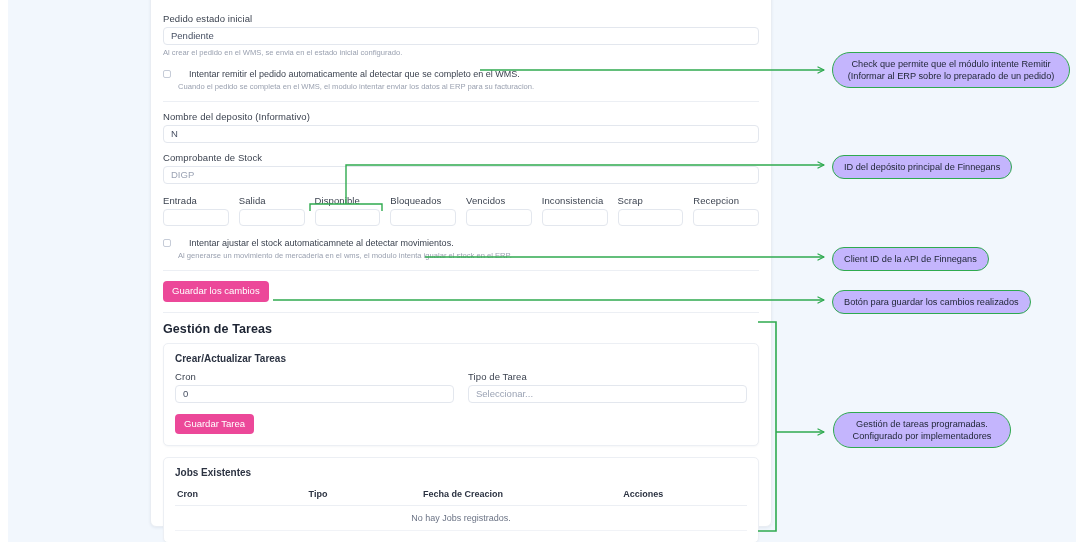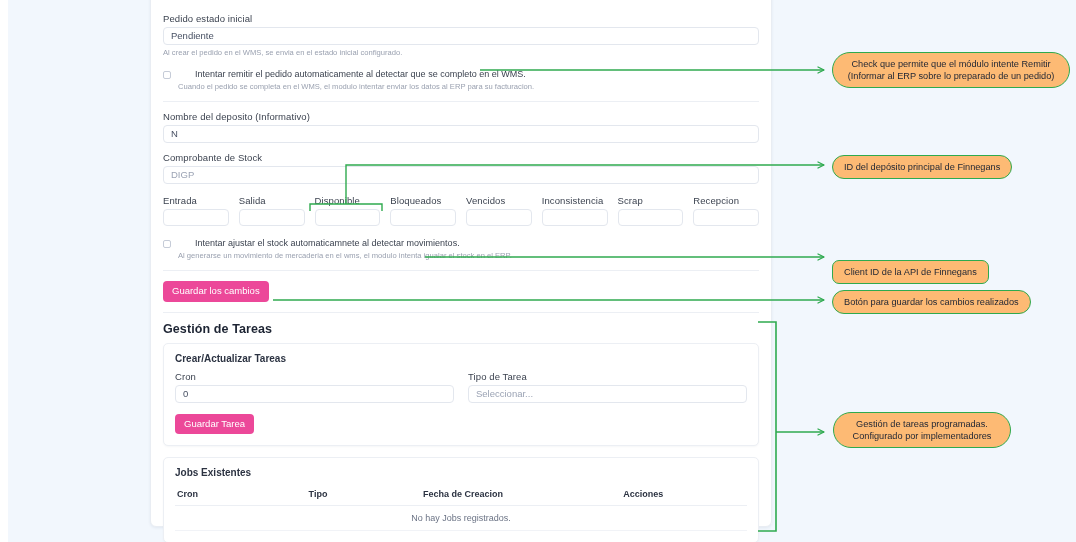--- a/index.html
+++ b/index.html
@@ -50,21 +50,21 @@
     background: #fff;
     font-size: 9.5px; color: #475063;
     padding: 0 7px; line-height: 16px;
     display: block;
   }
   .input.placeholder { color: #9ba3b4; }
   .hint {
     font-size: 7.6px; color: #9aa1b0; margin: 3px 0 0 0;
   }
   .hint.indent { margin-left: 15px; }
-  .checkrow { display: flex; align-items: center; gap: 24px; }
+  .checkrow { display: flex; align-items: flex-start; gap: 18px; }
   .cbox {
     width: 8px; height: 8px; border: 1px solid #c6ccd8; border-radius: 2px;
     background: #fff; margin-top: 1px; flex: 0 0 auto;
   }
   .cbox-label { font-size: 9px; color: #3c4350; }
   .divider { height: 1px; background: #eceff4; margin: 10px 0 9px 0; }
   .section-title {
     font-size: 12.5px; font-weight: bold; color: #1d2433; margin: 0 0 7px 0;
     letter-spacing: .1px;
   }
@@ -102,21 +102,21 @@
     font-size: 9px; color: #6b7385; padding: 7px 2px;
     border-bottom: 1px solid #f1f3f7; text-align: center;
   }
 
   
   #anno { position: absolute; left: 0; top: 0; width: 1076px; height: 542px; pointer-events: none; }
   .callout {
     position: absolute;
     border: 1.3px solid #2faa4f;
     border-radius: 20px;
-    background: #fdba74;
+    background: #c4b5fd;
     color: #1d2433;
     font-size: 9.2px;
     line-height: 12px;
     text-align: center;
     padding: 5px 11px;
     white-space: pre-line;
   }
 </style>
 </head>
 <body>
@@ -278,20 +278,20 @@
 
     <path d="M758,322 L776,322 L776,531 L758,531" fill="none" stroke="#2faa4f" stroke-width="1.6"></path>
     <path d="M776,432 L824,432" fill="none" stroke="#2faa4f" stroke-width="1.4" marker-end="url(#arw)"></path>
   </svg>
 
   <div class="callout" style="left:832px; top:52px; width:238px;">Check que permite que el módulo intente Remitir
 (Informar al ERP sobre lo preparado de un pedido)</div>
 
   <div class="callout" style="left:832px; top:155px;">ID del depósito principal de Finnegans</div>
 
-  <div class="callout" style="left:832px; top:260px;border-radius:7px;">Client ID de la API de Finnegans</div>
+  <div class="callout" style="left:832px; top:247px;">Client ID de la API de Finnegans</div>
 
   <div class="callout" style="left:832px; top:290px;">Botón para guardar los cambios realizados</div>
 
   <div class="callout" style="left:833px; top:412px; width:178px;">Gestión de tareas programadas.
 Configurado por implementadores</div>
 
 </div>
 
 </body></html>

